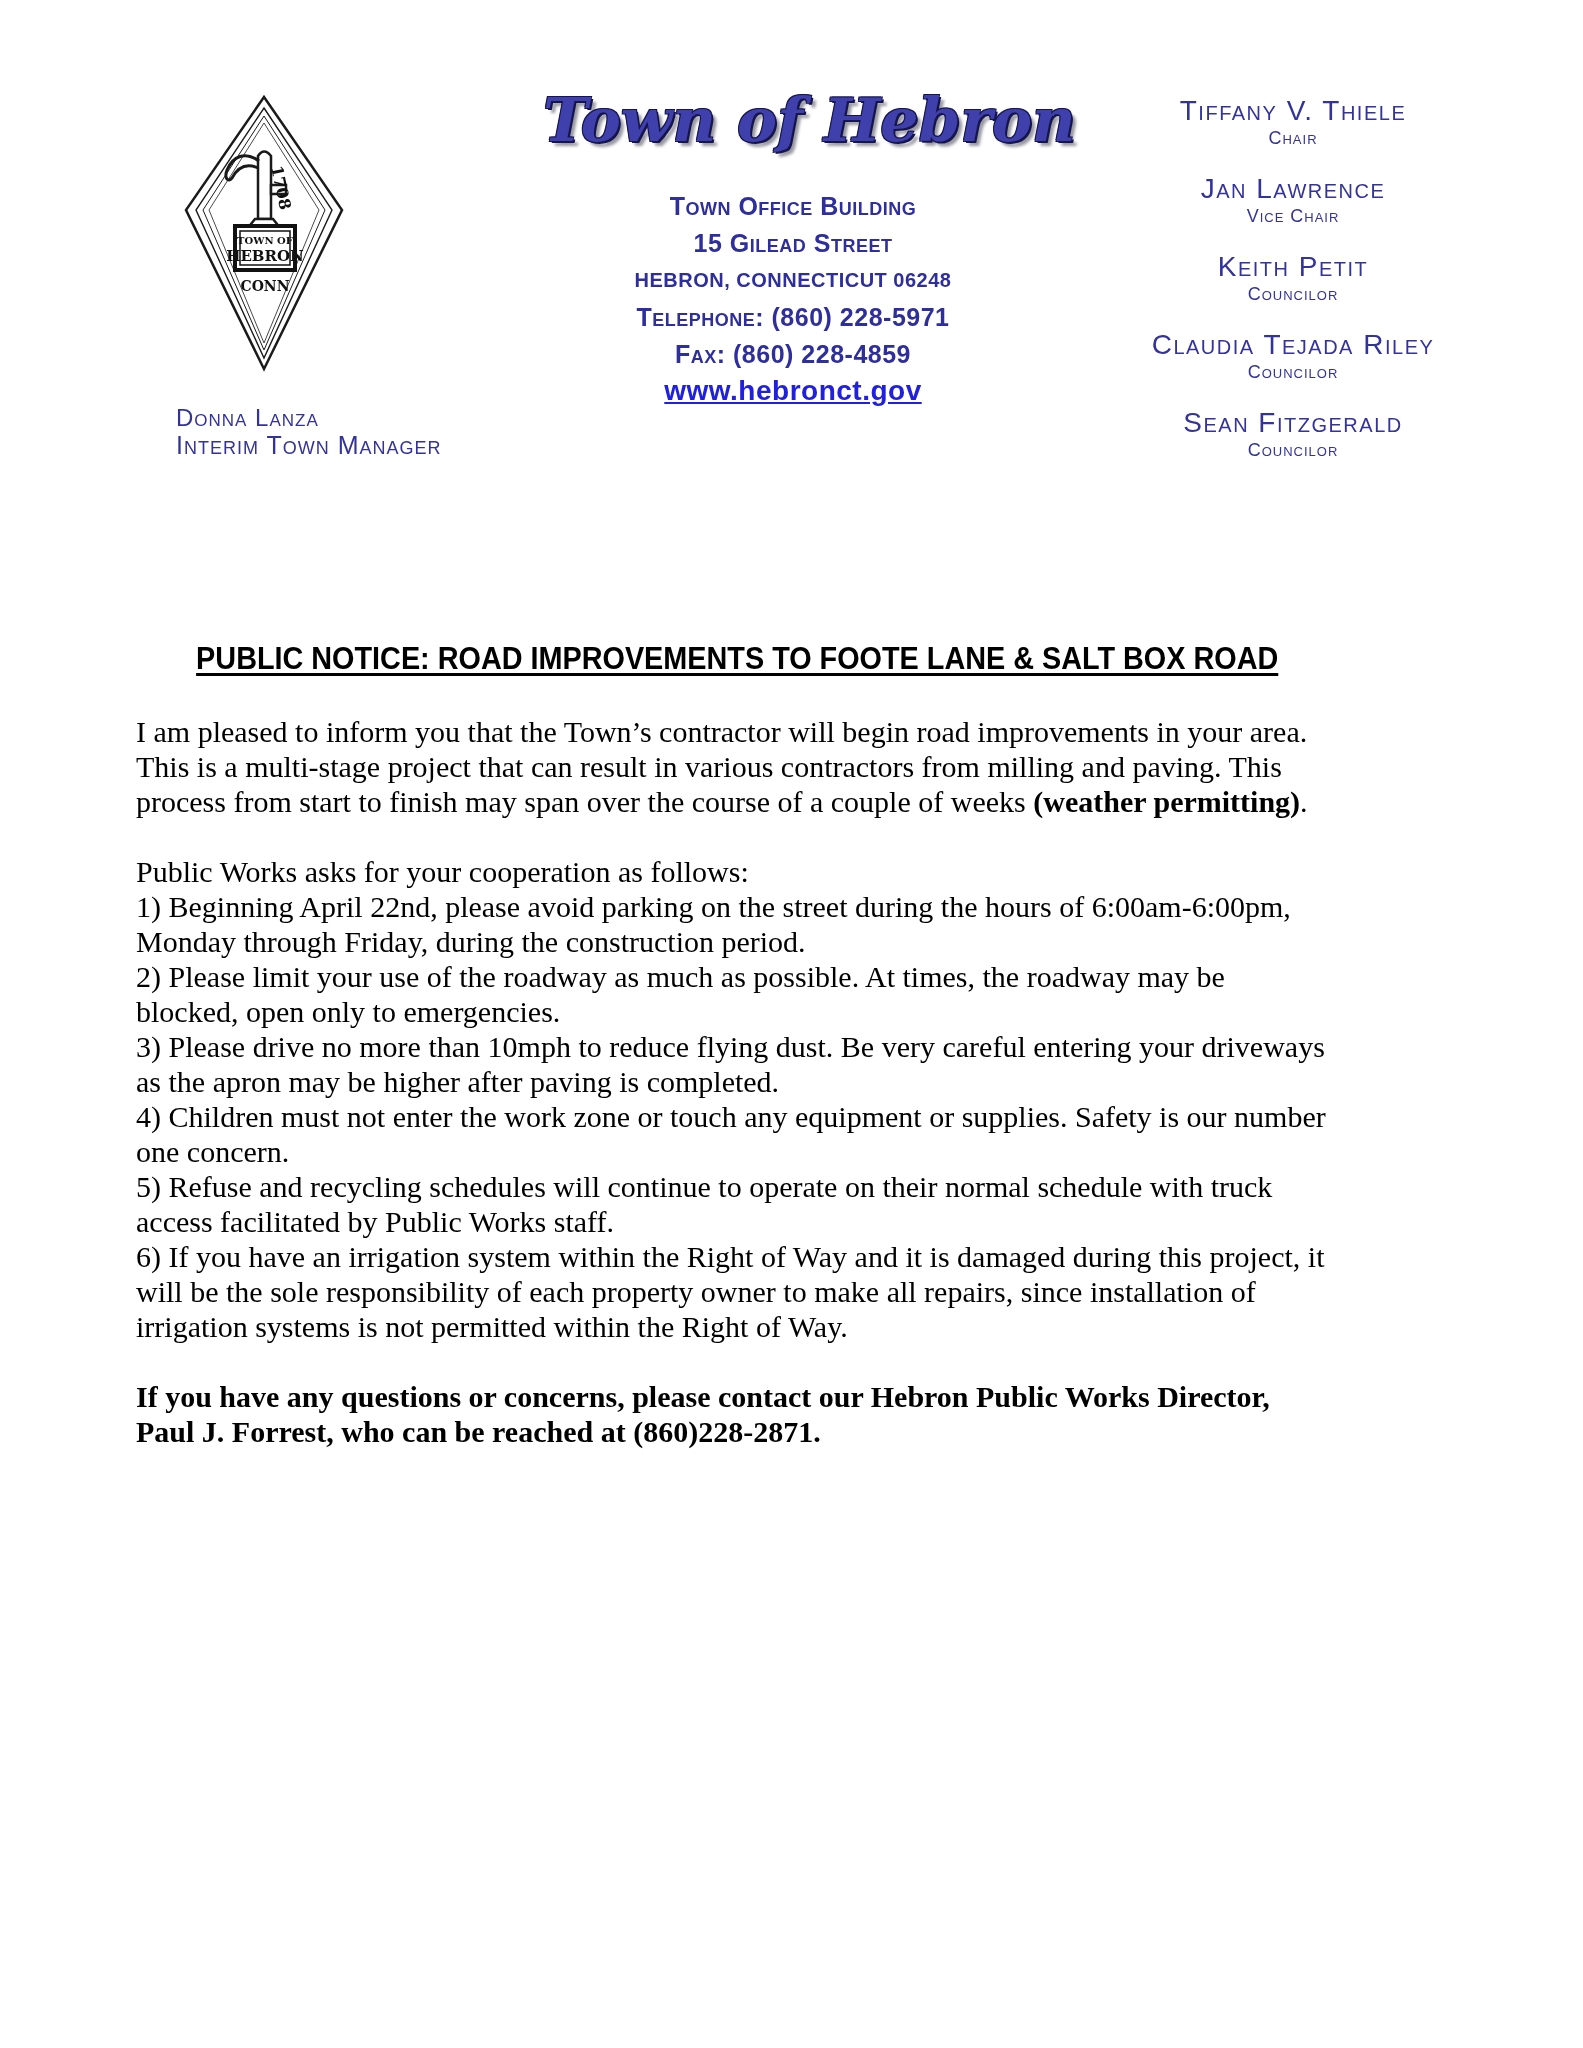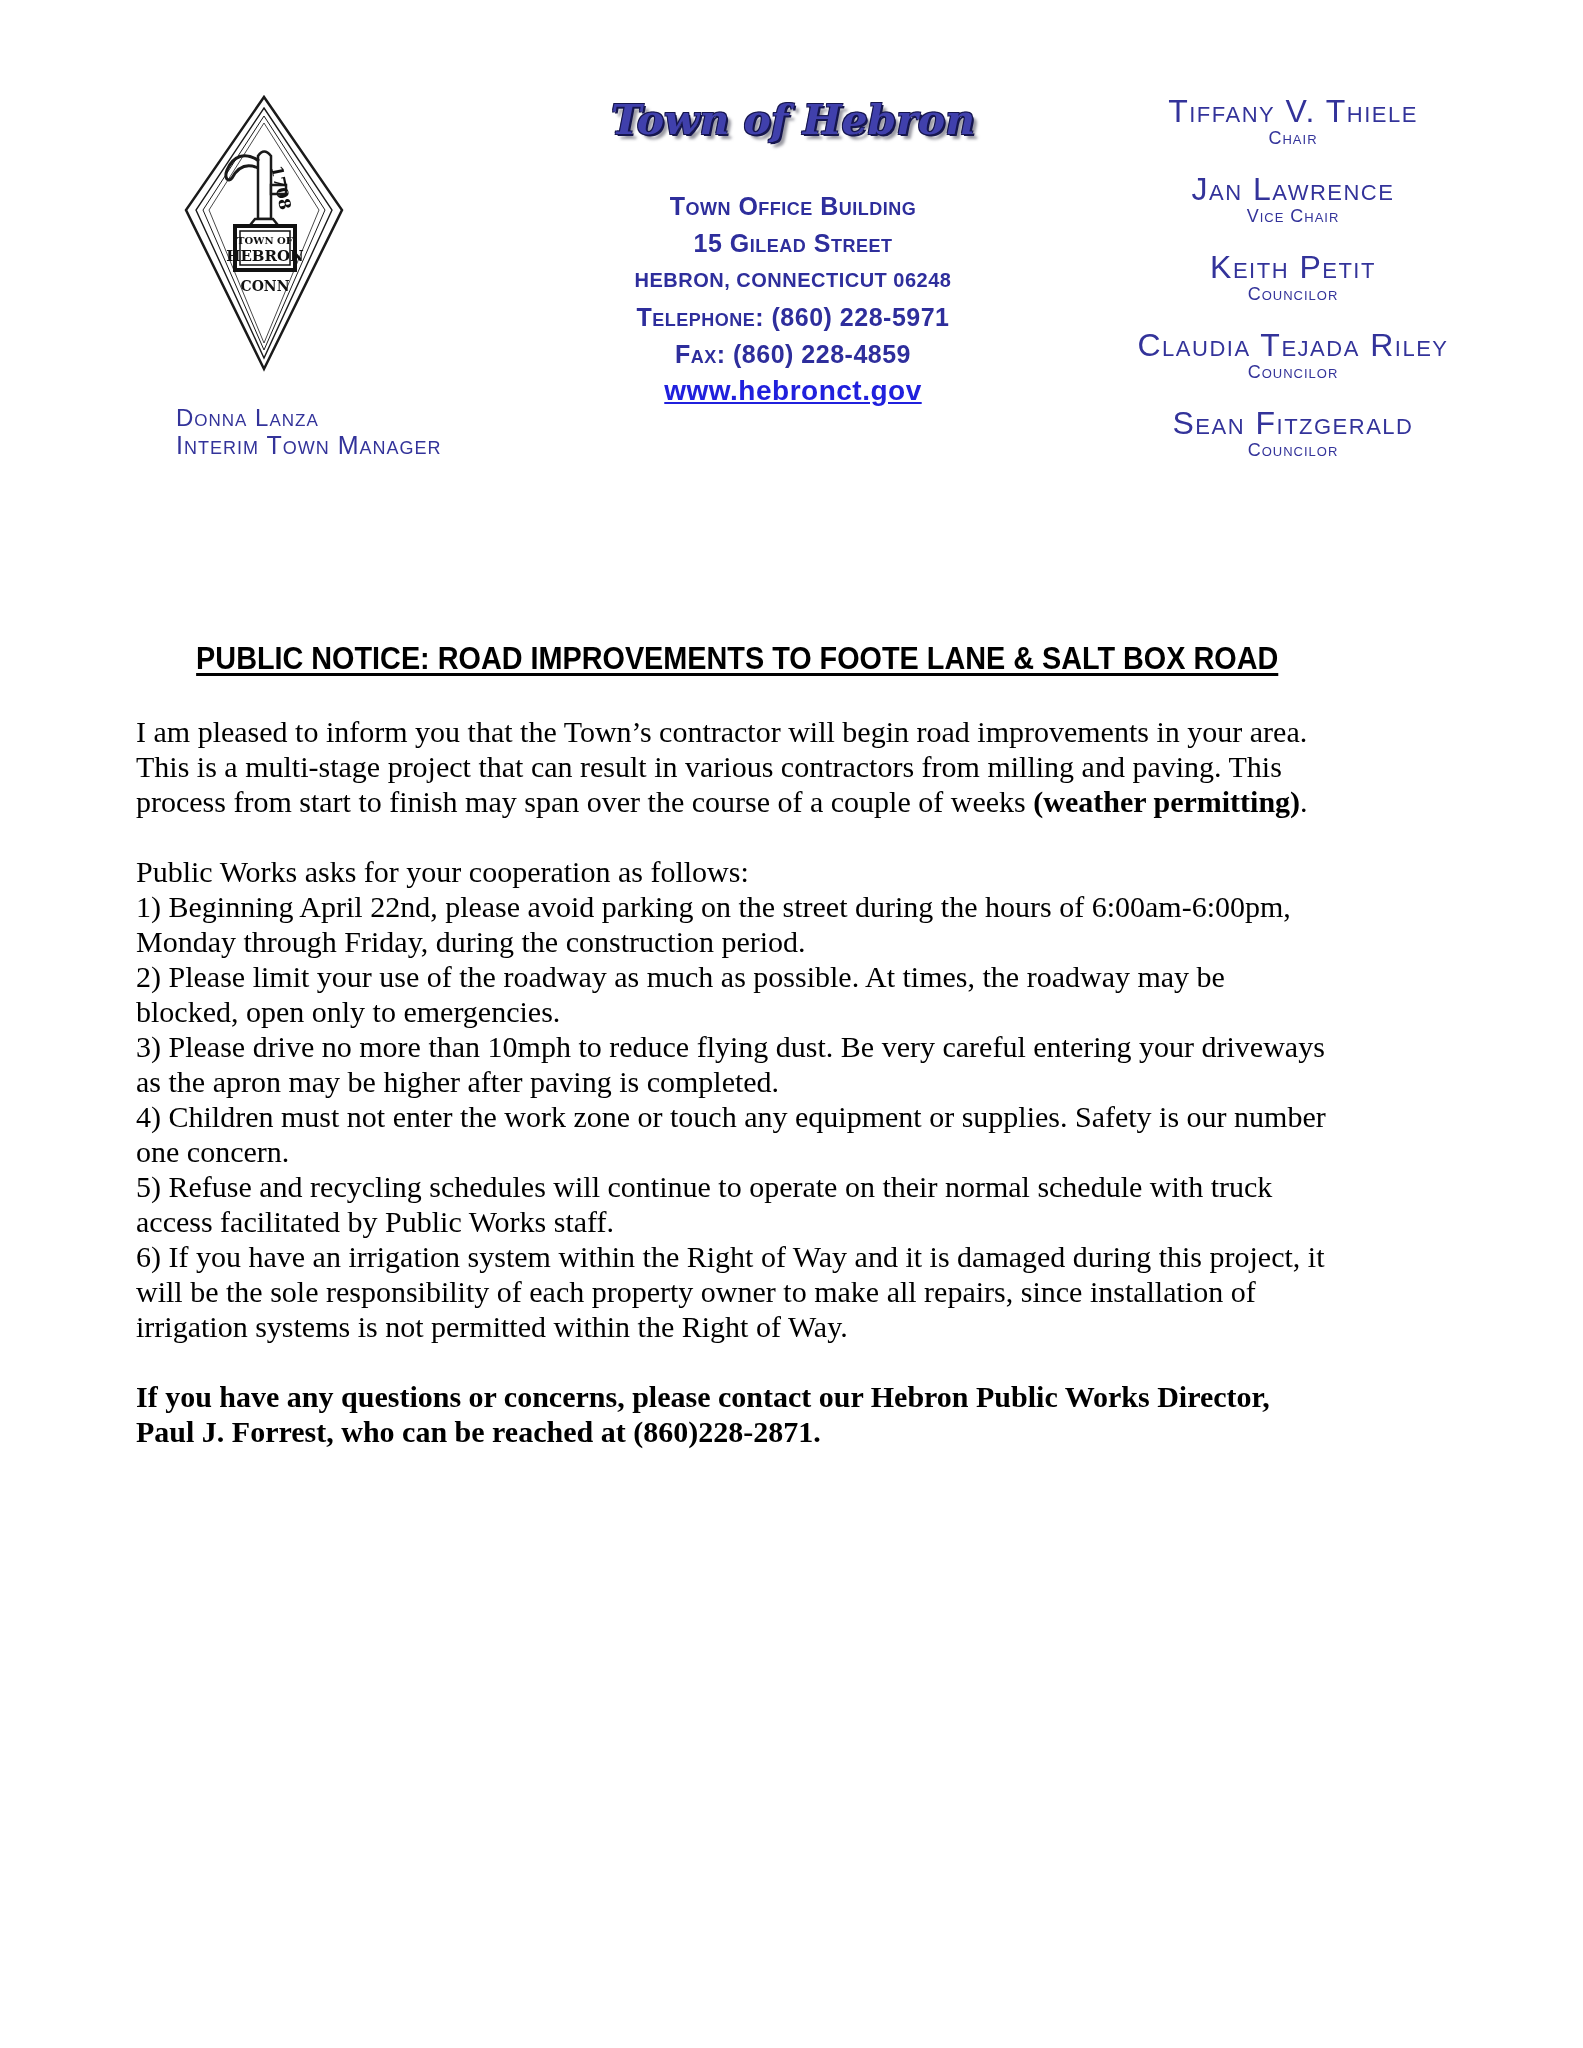--- a/index.html
+++ b/index.html
@@ -19,40 +19,40 @@
     position:absolute;left:176px;top:403px;width:300px;
     text-align:left;color:#33339A;
   }
   .manager .name{font-size:24px;font-variant:small-caps;letter-spacing:1px;line-height:30px;}
   .manager .mtitle{font-size:25px;font-variant:small-caps;letter-spacing:1px;line-height:24px;}
 
   .org{position:absolute;left:543px;top:80px;width:500px;text-align:center;}
   .script-title{
     font-family:"DejaVu Serif", serif;
     font-style:italic;font-weight:bold;
-    font-size:41px;line-height:80px;
+    font-size:60px;line-height:80px;
     color:#4040AC;
     text-shadow:
       -1px -1px 0 #16164E, 1px -1px 0 #16164E,
       -1px 1px 0 #16164E, 2px 2px 0 #16164E,
       5px 5px 3px rgba(70,70,85,0.55);
     white-space:nowrap;
   }
   .address{margin-top:28px;color:#2E2E9C;font-weight:bold;}
   .address .line{font-size:25px;line-height:37px;font-variant:small-caps;letter-spacing:0.5px;}
   .address .line.allcaps{font-variant:normal;font-size:20px;}
   .website-row{margin-top:2px;}
   .website{
     display:inline-block;font-size:28px;font-weight:bold;
     color:#2020DD;text-decoration:underline;letter-spacing:0.5px;text-align:center;
   }
 
   .council{position:absolute;left:1083px;top:96px;width:420px;text-align:center;color:#33339A;}
   .council .entry{margin-bottom:24px;}
-  .council .cname{font-size:32px;font-variant:small-caps;letter-spacing:1.5px;line-height:30px;}
+  .council .cname{font-size:28px;font-variant:small-caps;letter-spacing:1.5px;line-height:30px;}
   .council .crole{font-size:18px;font-variant:small-caps;letter-spacing:1px;line-height:24px;}
 
   
   .letter{
     position:absolute;left:136px;top:638px;width:1195px;
     font-family:"Liberation Serif", serif;
     font-size:30px;line-height:35px;color:#000;
   }
   .notice-title-wrap{text-align:center;line-height:40px;}
   .notice-title{

